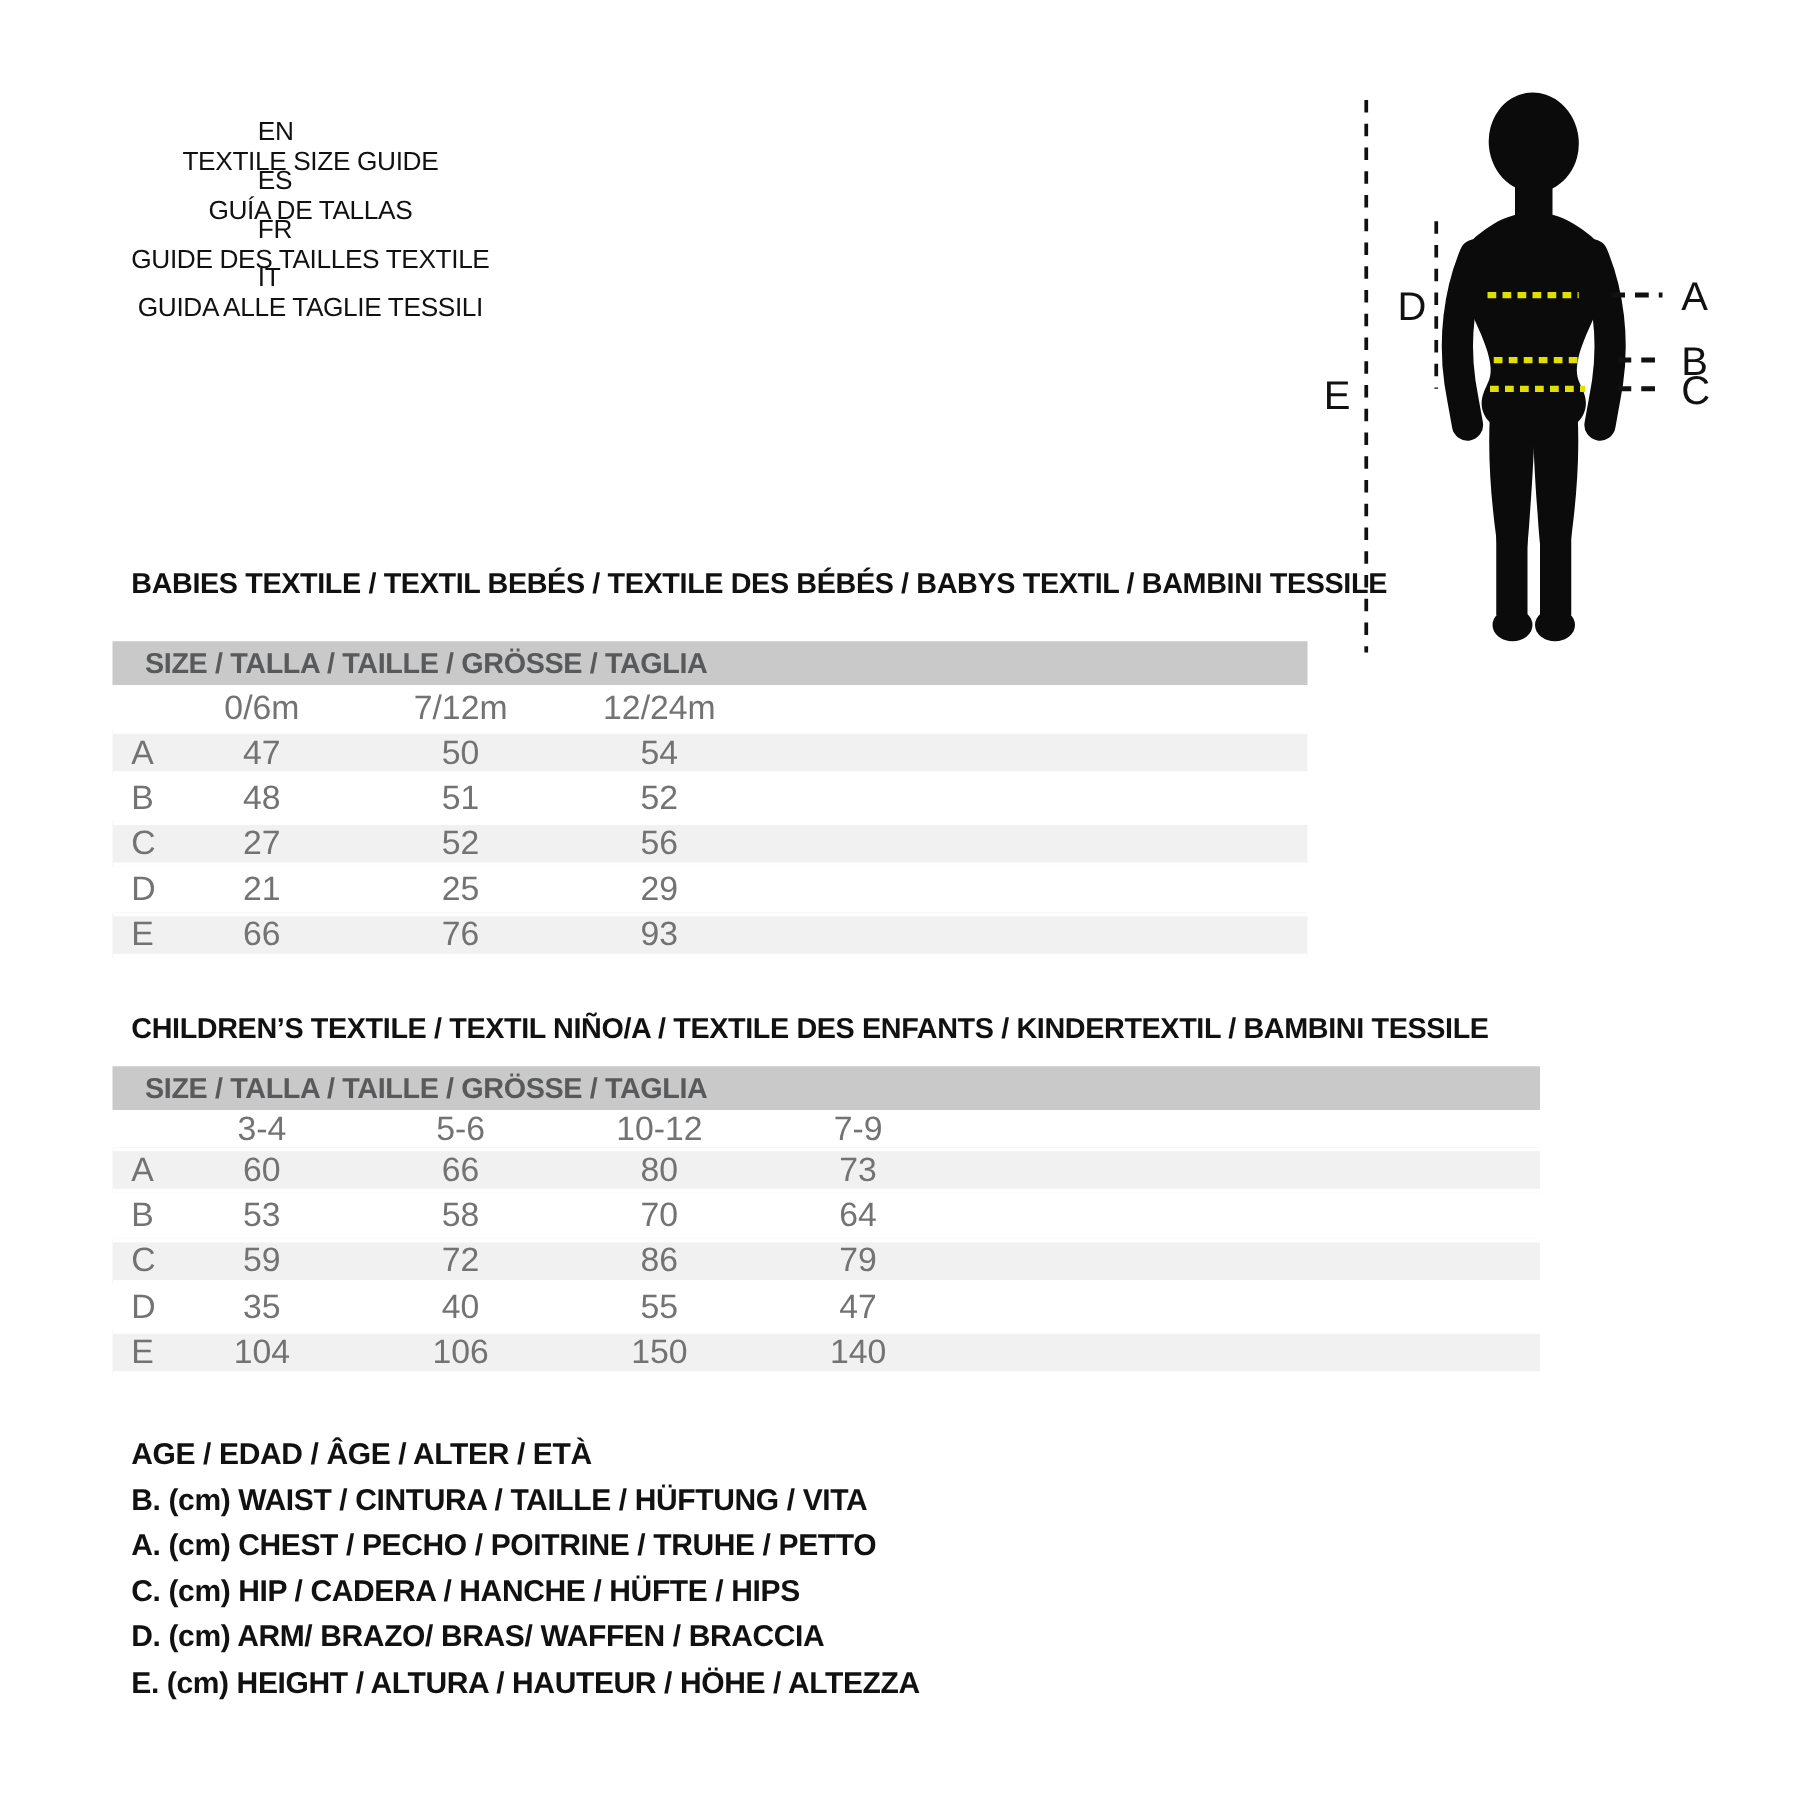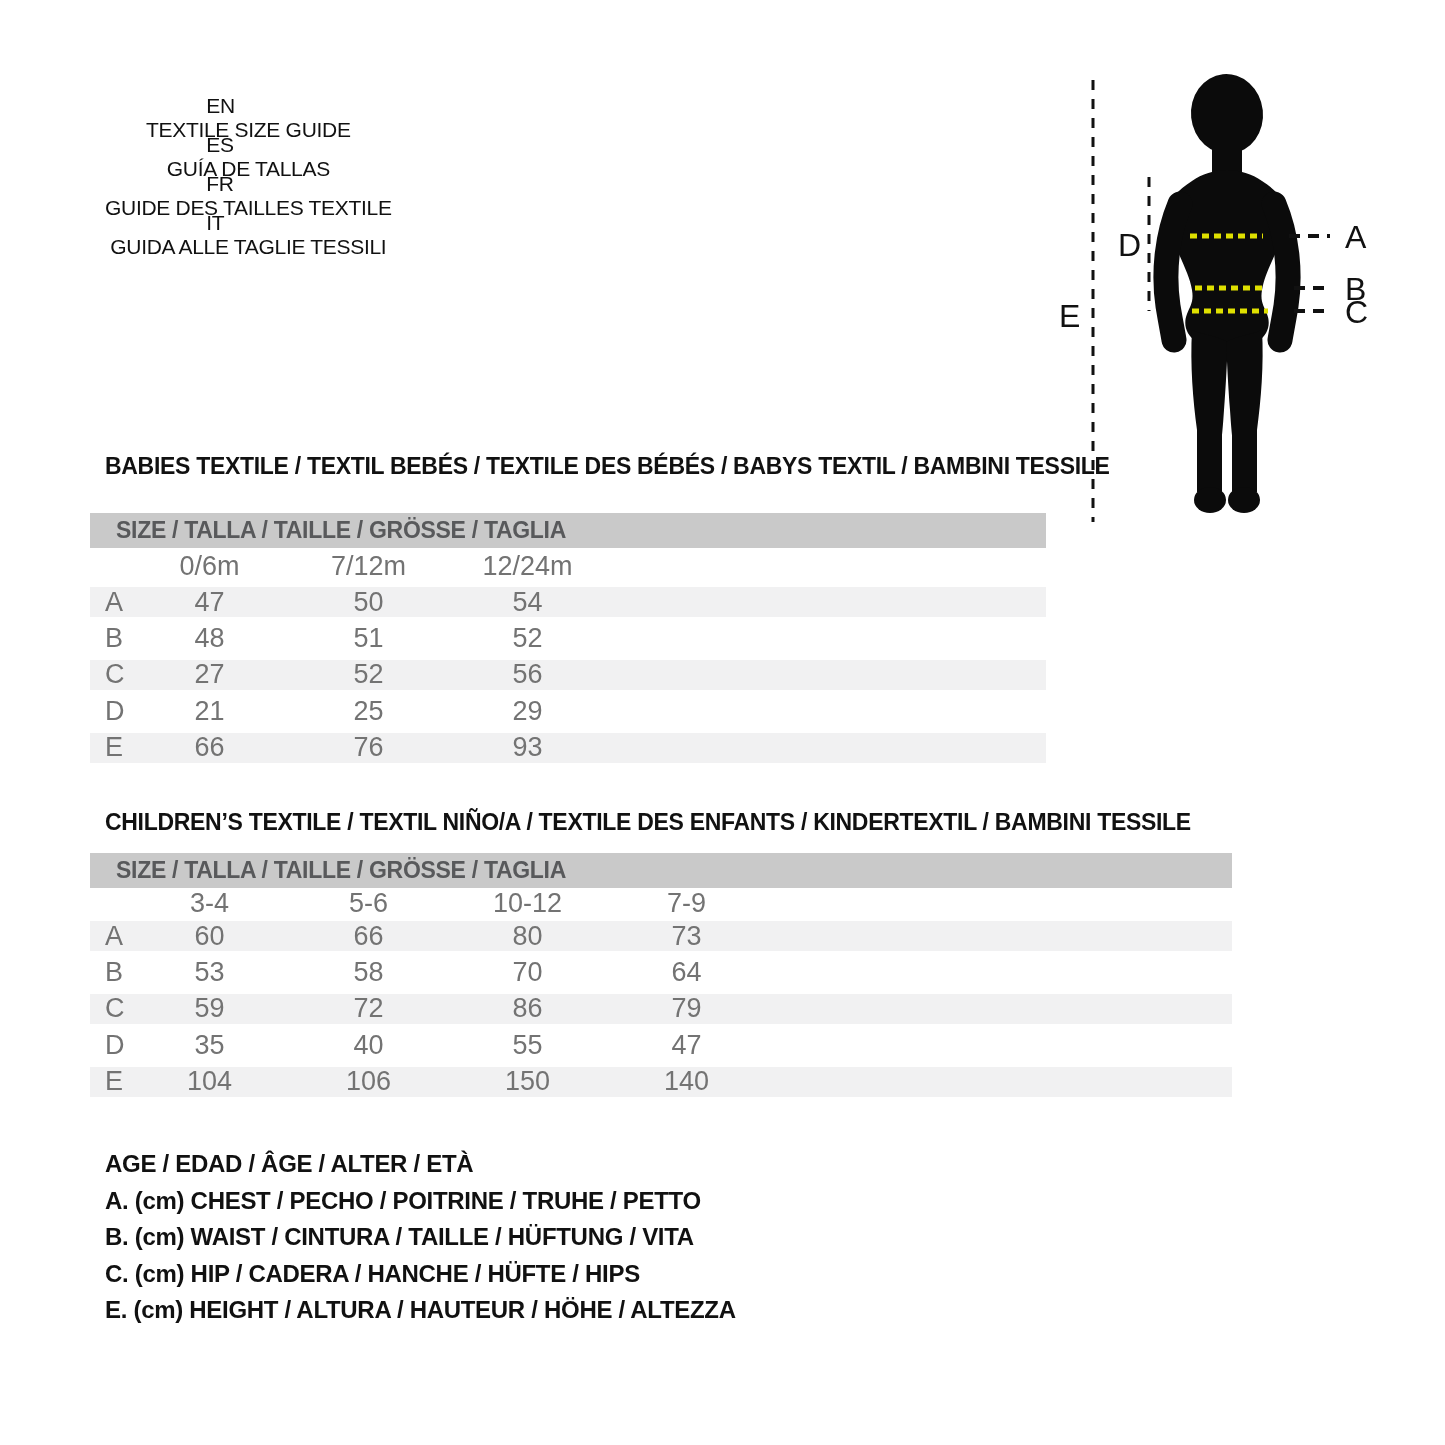--- a/index.html
+++ b/index.html
@@ -226,17 +226,18 @@
     <div class="tcell">104</div>
     <div class="tcell">106</div>
     <div class="tcell">150</div>
     <div class="tcell">140</div>
     <div></div>
   </div>
 </div>
 
 <section class="abs legend">
   <div>AGE / EDAD / ÂGE / ALTER / ETÀ</div>
+  <div>B. (cm) WAIST / CINTURA / TAILLE / HÜFTUNG / VITA</div>
   <div>A. (cm) CHEST / PECHO / POITRINE / TRUHE / PETTO</div>
-  <div>B. (cm) WAIST / CINTURA / TAILLE / HÜFTUNG / VITA</div>
   <div>C. (cm) HIP / CADERA / HANCHE / HÜFTE / HIPS</div>
+  <div>D. (cm) ARM/ BRAZO/ BRAS/ WAFFEN / BRACCIA</div>
   <div>E. (cm) HEIGHT / ALTURA / HAUTEUR / HÖHE / ALTEZZA</div>
 </section>
 
 </body></html>

